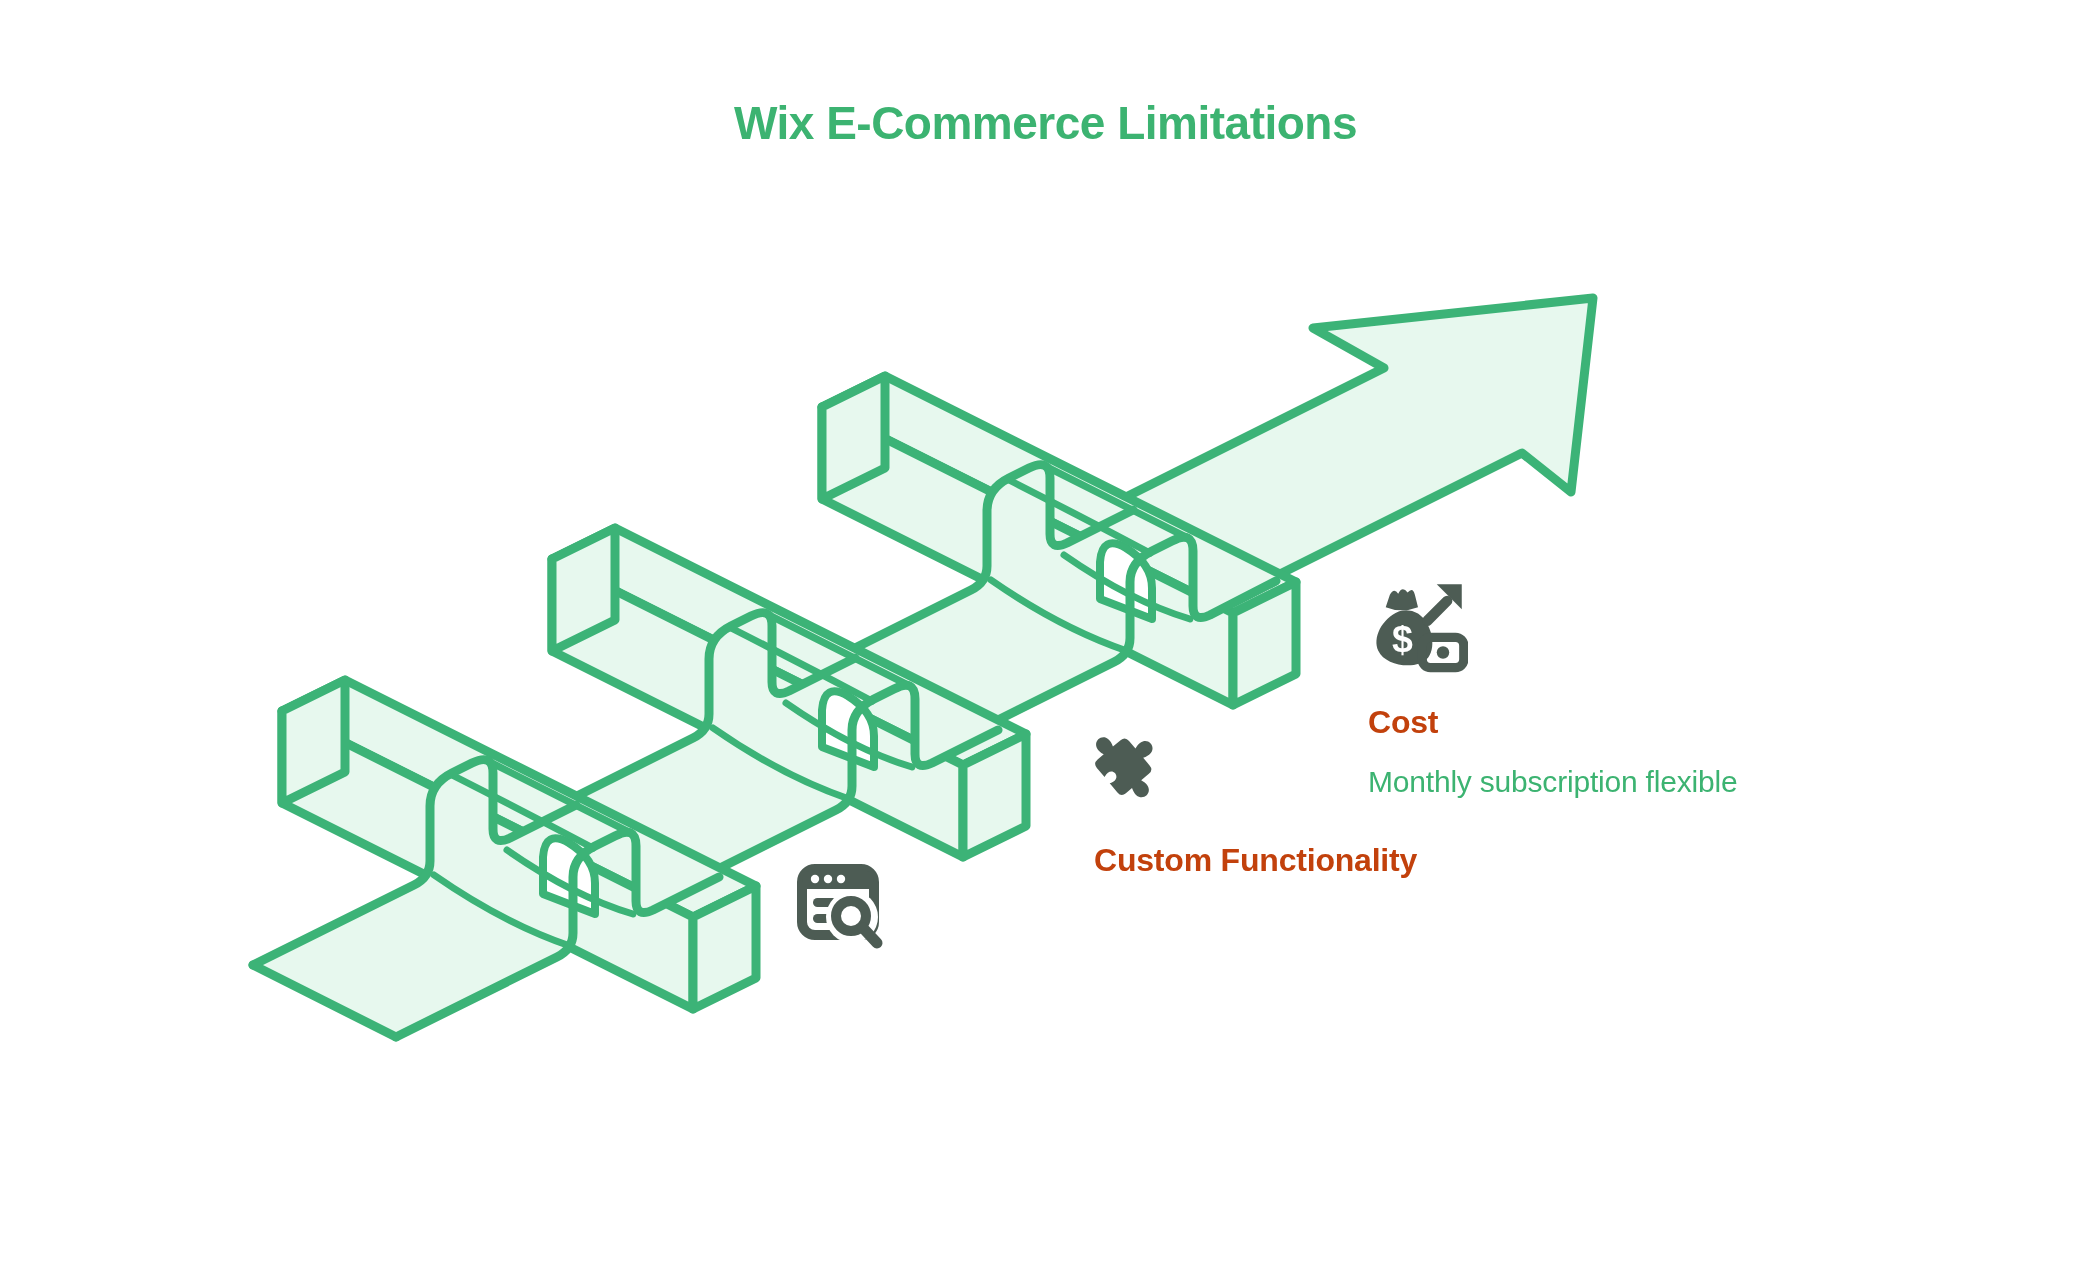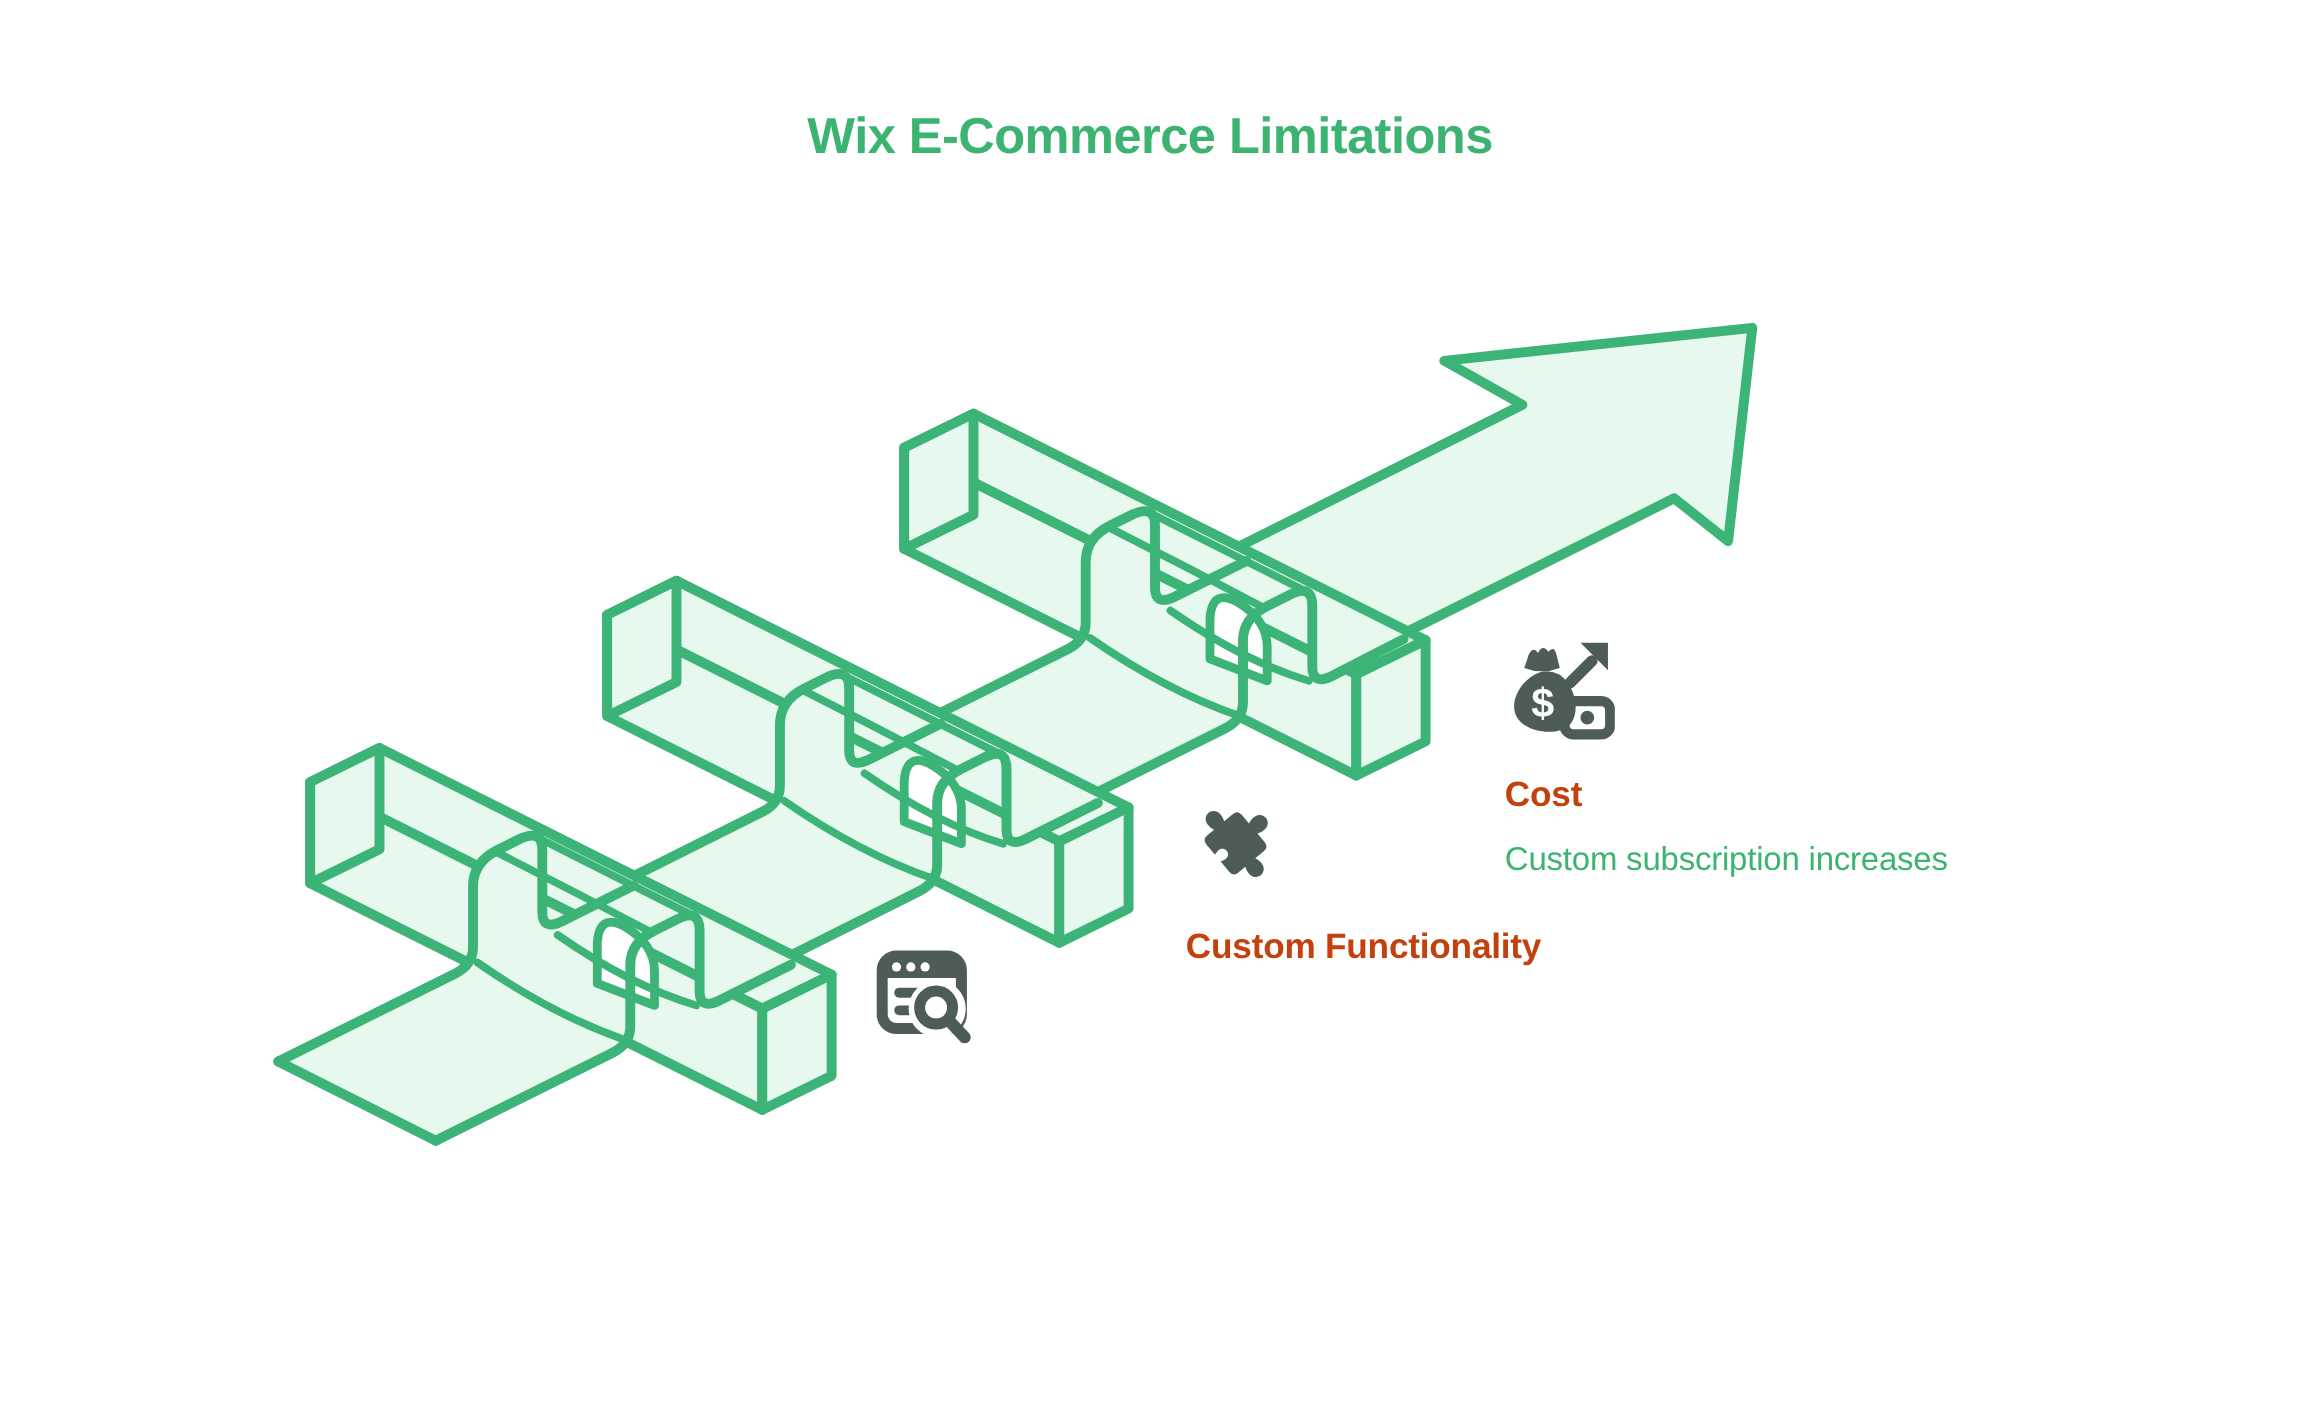--- a/index.html
+++ b/index.html
@@ -22,21 +22,21 @@
     letter-spacing:-0.2px;white-space:nowrap;
   }
   .item-desc{
     font-size:30px;font-weight:normal;color:#3cb371;
     letter-spacing:-0.2px;white-space:nowrap;
   }
   #item-seo{left:790px;top:855px;}
   #item-custom{left:1078px;top:718px;}
   #item-cost{left:1368px;top:578px;}
   #item-seo .item-title{margin-top:28px;}
-  #item-custom .item-title{margin-top:28px;}
+  #item-custom .item-title{margin-top:28px;margin-left:16px;}
   #item-cost .item-title{margin-top:26px;}
   .item-desc{margin-top:24px;}
 
   
   .iso-stroke{fill:none;stroke:#3cb377;stroke-width:9;stroke-linejoin:round;stroke-linecap:round;}
   .iso-shape{fill:#e7f8ee;stroke:#3cb377;stroke-width:9;stroke-linejoin:round;stroke-linecap:round;}
   .iso-fill{fill:#e7f8ee;stroke:none;}
   .iso-arch{fill:#ffffff;stroke:#3cb377;stroke-width:8;stroke-linejoin:round;stroke-linecap:round;}
   .iso-crease{fill:none;stroke:#3cb377;stroke-width:7;stroke-linecap:round;}
   .icon-dark{fill:#4d5c54;}
@@ -136,14 +136,14 @@
   <svg class="item-icon" width="100" height="100" viewBox="0 0 96 96">
     <path class="icon-dark" d="M 17,28 L 21,16 Q 25,9 29,15 Q 33,7 38,14 Q 43,8 45,16 L 48,28 Q 32,34 17,28 Z"></path>
     <path class="icon-dark" d="M 30,32 C 13,39 4,58 10,70 C 17,85 48,89 58,76 C 66,65 61,43 48,34 Q 39,29 30,32 Z"></path>
     <text x="33" y="71" fill="#ffffff" font-family="Liberation Sans, sans-serif" font-size="36" font-weight="bold" text-anchor="middle">$</text>
     <line class="icon-dark-stroke" x1="57" y1="41" x2="76" y2="22" stroke-width="10"></line>
     <path class="icon-dark" d="M 66,6 L 90,6 L 90,30 Z"></path>
     <rect class="icon-dark-stroke" x="52" y="57" width="40" height="29" rx="8" stroke-width="9"></rect>
     <circle class="icon-dark" cx="72" cy="71.5" r="6"></circle>
   </svg>
   <div class="item-title">Cost</div>
-  <div class="item-desc">Custom subscription increases</div>
+  <div class="item-desc">Monthly subscription flexible</div>
 </div>
 
 </body></html>

